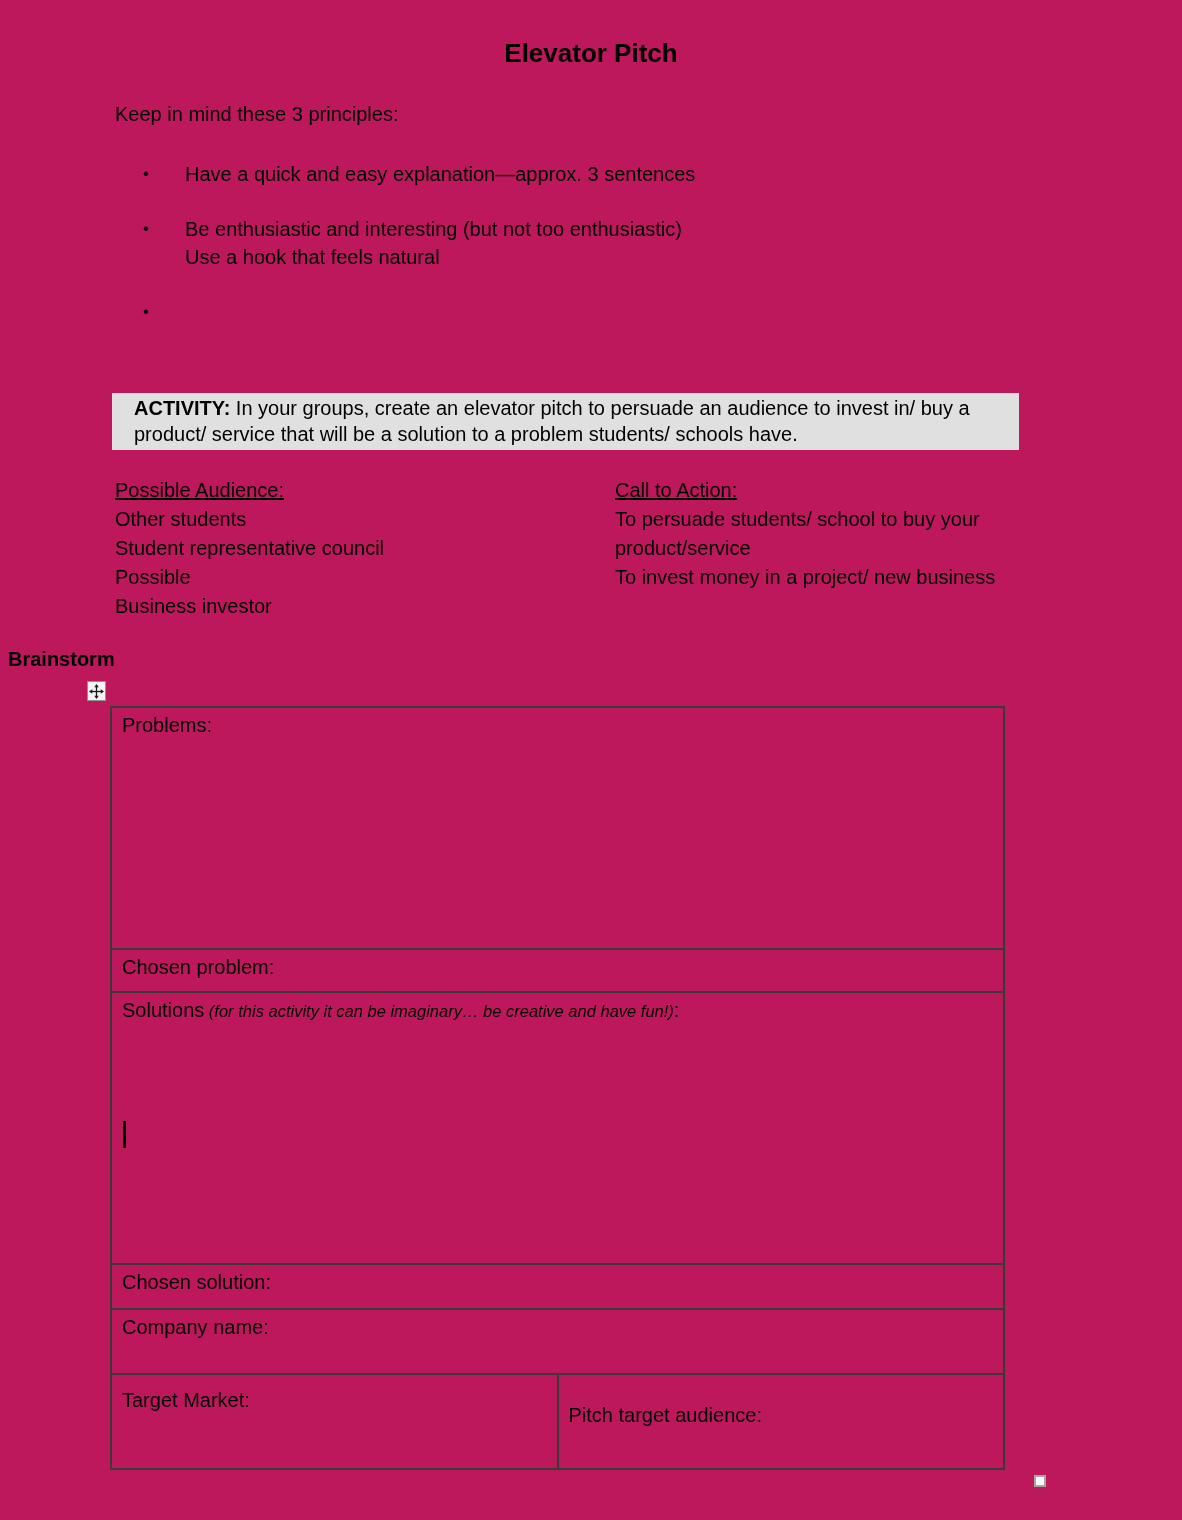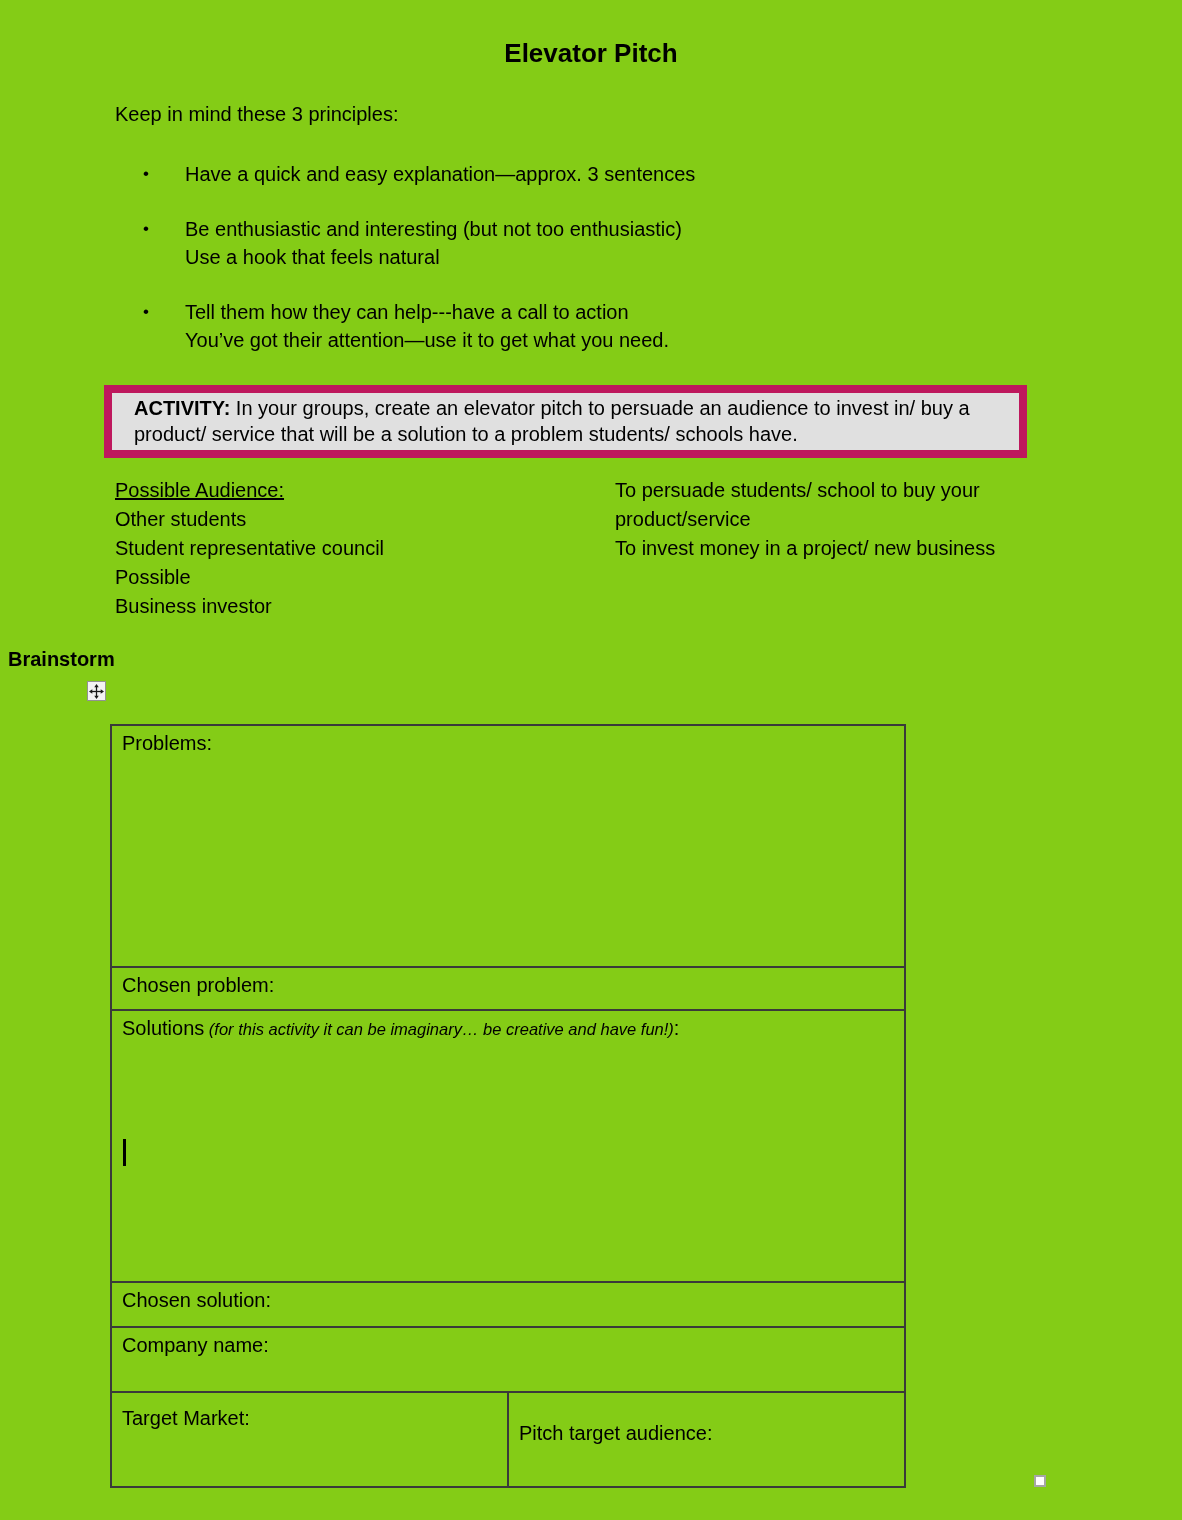--- a/index.html
+++ b/index.html
@@ -2,21 +2,21 @@
 <html><head>
 <meta charset="utf-8">
 <style>
   * { margin: 0; padding: 0; box-sizing: border-box; }
   html, body { width: 1182px; height: 1520px; background: #ffffff; overflow: hidden; }
   body {
     font-family: "Liberation Sans", sans-serif;
     color: #000;
     position: relative;
   }
-  .page { position: absolute; inset: 0; background: #84cc16; }
+  .page { position: absolute; inset: 0; background: #be185d; }
 
   .doc-title {
     position: absolute; top: 38px; left: 0; width: 100%;
     text-align: center; font-size: 26px; font-weight: 700;
   }
 
   .intro {
     position: absolute; top: 103px; left: 115px;
     font-size: 20px;
   }
@@ -47,22 +47,22 @@
   .table-move-handle {
     position: absolute; top: 681px; left: 87px;
     width: 19px; height: 20px;
     background: #f3f3f3; border: 1px solid #929292;
     display: flex; align-items: center; justify-content: center;
     cursor: move;
   }
   .table-move-handle svg { display: block; }
 
   table.btable {
-    position: absolute; top: 724px; left: 110px;
-    width: 796px; border-collapse: collapse; table-layout: fixed;
+    position: absolute; top: 706px; left: 110px;
+    width: 895px; border-collapse: collapse; table-layout: fixed;
   }
   table.btable td {
     border: 2px solid #3a3a3a;
     vertical-align: top;
     padding: 6px 10px;
     font-size: 20px;
     position: relative;
   }
   td.row-problems   { height: 242px; }
   td.row-chosenprob { height: 43px; }
@@ -103,40 +103,37 @@
     </div>
     <div class="bullet-item">
       <span class="bullet-dot">•</span>
       <div class="bullet-lines">
         <div>Be enthusiastic and interesting (but not too enthusiastic)</div>
         <div>Use a hook that feels natural</div>
       </div>
     </div>
     <div class="bullet-item">
       <span class="bullet-dot">•</span>
-      <div class="bullet-lines">
-        <div>Tell them how they can help---have a call to action</div>
-        <div>You’ve got their attention—use it to get what you need.</div>
-      </div>
     </div>
   </div>
 
   <div class="activity-box">
     <b>ACTIVITY:</b><span> In your groups, create an elevator pitch to persuade an audience to invest in/ buy a product/ service that will be a solution to a problem students/ schools have.</span>
   </div>
 
   <div class="col col-audience">
     <div class="col-heading">Possible Audience:</div>
     <div>Other students</div>
     <div>Student representative council</div>
     <div>Possible</div>
     <div>Business investor</div>
   </div>
 
   <div class="col col-cta">
+    <div class="col-heading">Call to Action:</div>
     <div>To persuade students/ school to buy your product/service</div>
     <div>To invest money in a project/ new business</div>
   </div>
 
   <div class="brainstorm-heading">Brainstorm</div>
 
   <div class="table-move-handle" title="">
     <svg width="15" height="15" viewBox="0 0 20 20">
       <g stroke="#1a1a1a" stroke-width="1.7" fill="#1a1a1a">
         <line x1="10" y1="3.5" x2="10" y2="16.5"></line>

